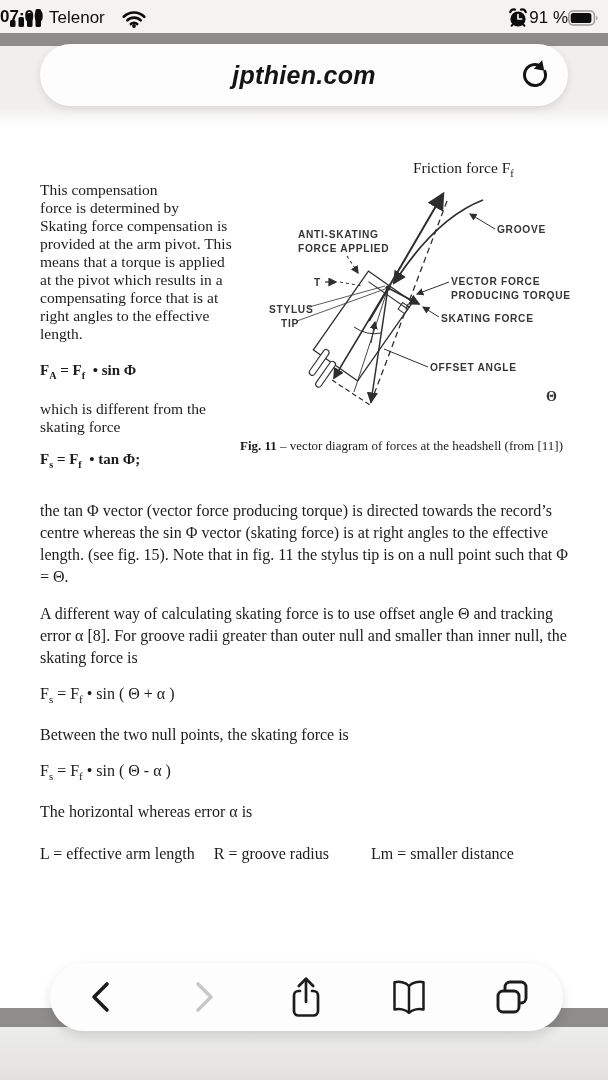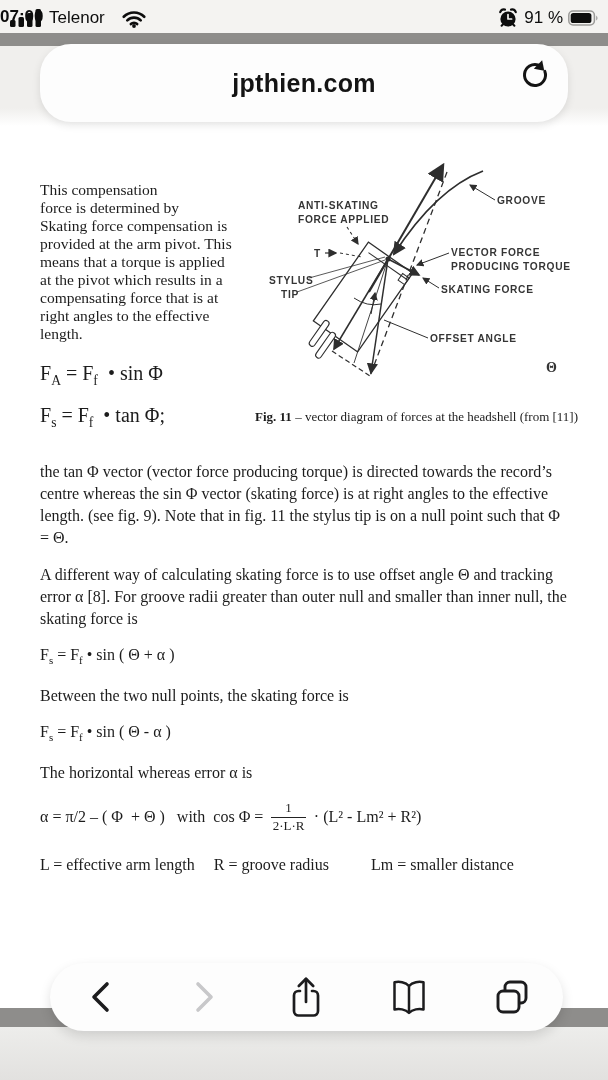--- a/index.html
+++ b/index.html
@@ -6,50 +6,50 @@
   body{
     width:608px;height:1080px;position:relative;overflow:hidden;
     background:#ffffff;font-family:"Liberation Serif",serif;color:#1c1c1c;
   }
   
   .status-bar{position:absolute;top:0;left:0;right:0;height:33px;background:#f4f3f1;z-index:7;}
   .sb-left{position:absolute;left:9px;top:7px;display:flex;align-items:center;gap:6px;}
   .sb-carrier{font-family:"Liberation Sans",sans-serif;font-size:17px;color:#0d0d0d;}
   .sb-time{position:absolute;left:0;right:0;top:7px;text-align:left;
     font-family:"Liberation Sans",sans-serif;font-weight:700;font-size:17px;color:#0d0d0d;}
-  .sb-right{position:absolute;right:9px;top:7px;display:flex;align-items:center;gap:5px;}
+  .sb-right{position:absolute;right:9px;top:7px;display:flex;align-items:center;}
   .sb-batt-text{font-family:"Liberation Sans",sans-serif;font-size:17px;color:#0d0d0d;}
   .band{position:absolute;left:0;right:0;background:#8e8d8b;z-index:4;}
   .band-top{top:33px;height:13px;}
   .chrome-top{position:absolute;top:46px;height:62px;left:0;right:0;background:#f0efed;z-index:4;}
   .chrome-fade{position:absolute;top:108px;height:18px;left:0;right:0;background:linear-gradient(#f0efed,#ffffff);z-index:4;}
-  .url-pill{position:absolute;left:40px;top:44px;width:528px;height:78px;border-radius:31px;
+  .url-pill{position:absolute;left:40px;top:44px;width:528px;height:62px;border-radius:31px;
     background:#fdfdfd;box-shadow:0 3px 9px rgba(0,0,0,.10);z-index:8;
-    display:flex;align-items:center;justify-content:center;}
+    display:flex;align-items:center;justify-content:center;font-style:italic;}
   .url-text{font-family:"Liberation Sans",sans-serif;font-weight:700;font-size:25px;color:#141414;letter-spacing:.3px;}
   .reload-btn{position:absolute;right:14px;top:12px;width:38px;height:38px;border:0;background:transparent;padding:0;cursor:pointer;}
   
   .page{position:absolute;left:40px;top:155px;width:538px;z-index:2;}
   .page p{margin:0;}
   .colL{font-size:15.5px;line-height:18px;white-space:pre-line;}
   .p2{margin-top:26px !important;}
   .p3{margin-top:19px !important;}
   .formula{white-space:pre-wrap;}
   .formula sub{font-size:68%;}
-  .f-narrow{font-size:20px;margin-top:19px !important;}
+  .f-narrow{font-size:15px;margin-top:19px !important;font-weight:bold;}
   .f2x{margin-top:15px !important;}
   .wide{font-size:16px;line-height:22px;white-space:pre-line;margin-top:14px !important;}
   .p4{clear:both;margin-top:30px !important;}
   .f-wide{font-size:16px;line-height:22px;margin-top:14px !important;}
   .gap{margin-top:15px !important;}
   .fig-wrap{float:right;width:338px;}
   .fig-title{font-size:15.5px;line-height:20px;padding-left:173px;margin-top:3px;white-space:nowrap;}
   .fig-title sub{font-size:68%;}
   .fig-svg{display:block;margin-top:2px;filter:blur(.3px);opacity:.93;}
-  .fig-caption{font-size:13px;text-align:right;margin-top:2px;}
+  .fig-caption{font-size:13px;text-align:left;margin-top:2px;}
   .alpha-row{display:flex;align-items:center;margin-top:16px;font-size:16px;}
   .frac{display:inline-flex;flex-direction:column;align-items:center;margin:0 4px;font-size:13px;line-height:1.25;}
   .frac .num{padding:0 14px;border-bottom:1.2px solid #222;}
   .defs{display:flex;font-size:16px;margin-top:22px;}
   .defs span:nth-child(1){margin-right:19px;}
   .defs span:nth-child(2){margin-right:42px;}
   
   .band-bottom{top:1008px;height:19px;}
   .bottom-fill{position:absolute;top:1027px;bottom:0;left:0;right:0;background:linear-gradient(#ededeb,#e2e1df);z-index:3;}
   .toolbar-pill{position:absolute;left:50px;top:963px;width:513px;height:68px;border-radius:34px;
@@ -111,20 +111,21 @@
         <path d="M22.44,9.49 A10.5,10.5 0 1 1 13.56,9.49" fill="none" stroke="#141414" stroke-width="3" stroke-linecap="round"></path>
         <polygon points="12.7,3.6 21.6,9.5 12.7,15.4" fill="#141414"></polygon>
       </g>
     </svg>
   </button>
 </div>
 
 <div class="page">
 
   <div class="fig-wrap">
+    <div class="fig-title"><span>Friction force F</span><sub>f</sub></div>
 
     <svg class="fig-svg" width="338" height="250" viewBox="0 0 338 250">
       <defs>
         <marker id="mA" viewBox="0 0 10 10" refX="8.5" refY="5" markerWidth="7.5" markerHeight="7.5" orient="auto-start-reverse">
           <path d="M0,0 L10,5 L0,10 z" fill="#1f1f1f"></path>
         </marker>
         <marker id="mB" viewBox="0 0 10 10" refX="8.5" refY="5" markerWidth="9" markerHeight="9" orient="auto-start-reverse">
           <path d="M0,0 L10,5 L0,10 z" fill="#1f1f1f"></path>
         </marker>
       </defs>
@@ -189,42 +190,36 @@
   <p class="colL p2">This compensation
 force is determined by</p>
   <p class="colL">Skating force compensation is
 provided at the arm pivot. This
 means that a torque is applied
 at the pivot which results in a
 compensating force that is at
 right angles to the effective
 length.</p>
   <p class="formula f-narrow"><span>F</span><sub>A</sub><span> = F</span><sub>f</sub><span>  • sin Φ</span></p>
+  <p class="colL p3">which is different from the
+skating force</p>
   <p class="formula f-narrow f2x"><span>F</span><sub>s</sub><span> = F</span><sub>f</sub><span>  • tan Φ;</span></p>
 
   <p class="wide p4">the tan Φ vector (vector force producing torque) is directed towards the record’s
 centre whereas the sin Φ vector (skating force) is at right angles to the effective
-length. (see fig. 9). Note that in fig. 11 the stylus tip is on a null point such that Φ
+length. (see fig. 15). Note that in fig. 11 the stylus tip is on a null point such that Φ
 = Θ.</p>
   <p class="wide gap">A different way of calculating skating force is to use offset angle Θ and tracking
 error α [8]. For groove radii greater than outer null and smaller than inner null, the
 skating force is</p>
   <p class="formula f-wide"><span>F</span><sub>s</sub><span> = F</span><sub>f</sub><span> • sin ( Θ + α )</span></p>
   <p class="wide">Between the two null points, the skating force is</p>
   <p class="formula f-wide"><span>F</span><sub>s</sub><span> = F</span><sub>f</sub><span> • sin ( Θ - α )</span></p>
   <p class="wide">The horizontal whereas error α is</p>
 
-  <div class="alpha-row formula">
-    <span>α = π/2 – ( Φ  + Θ )   with  cos Φ = </span>
-    <span class="frac">
-      <span class="num">1</span>
-      <span class="den">2·L·R</span>
-    </span>
-    <span> · (L² - Lm² + R²)</span>
-  </div>
 
   <div class="defs">
     <span>L = effective arm length</span>
     <span>R = groove radius</span>
     <span>Lm = smaller distance</span>
   </div>
 </div>
 
 <div class="band band-bottom"></div>
 <div class="bottom-fill"></div>

